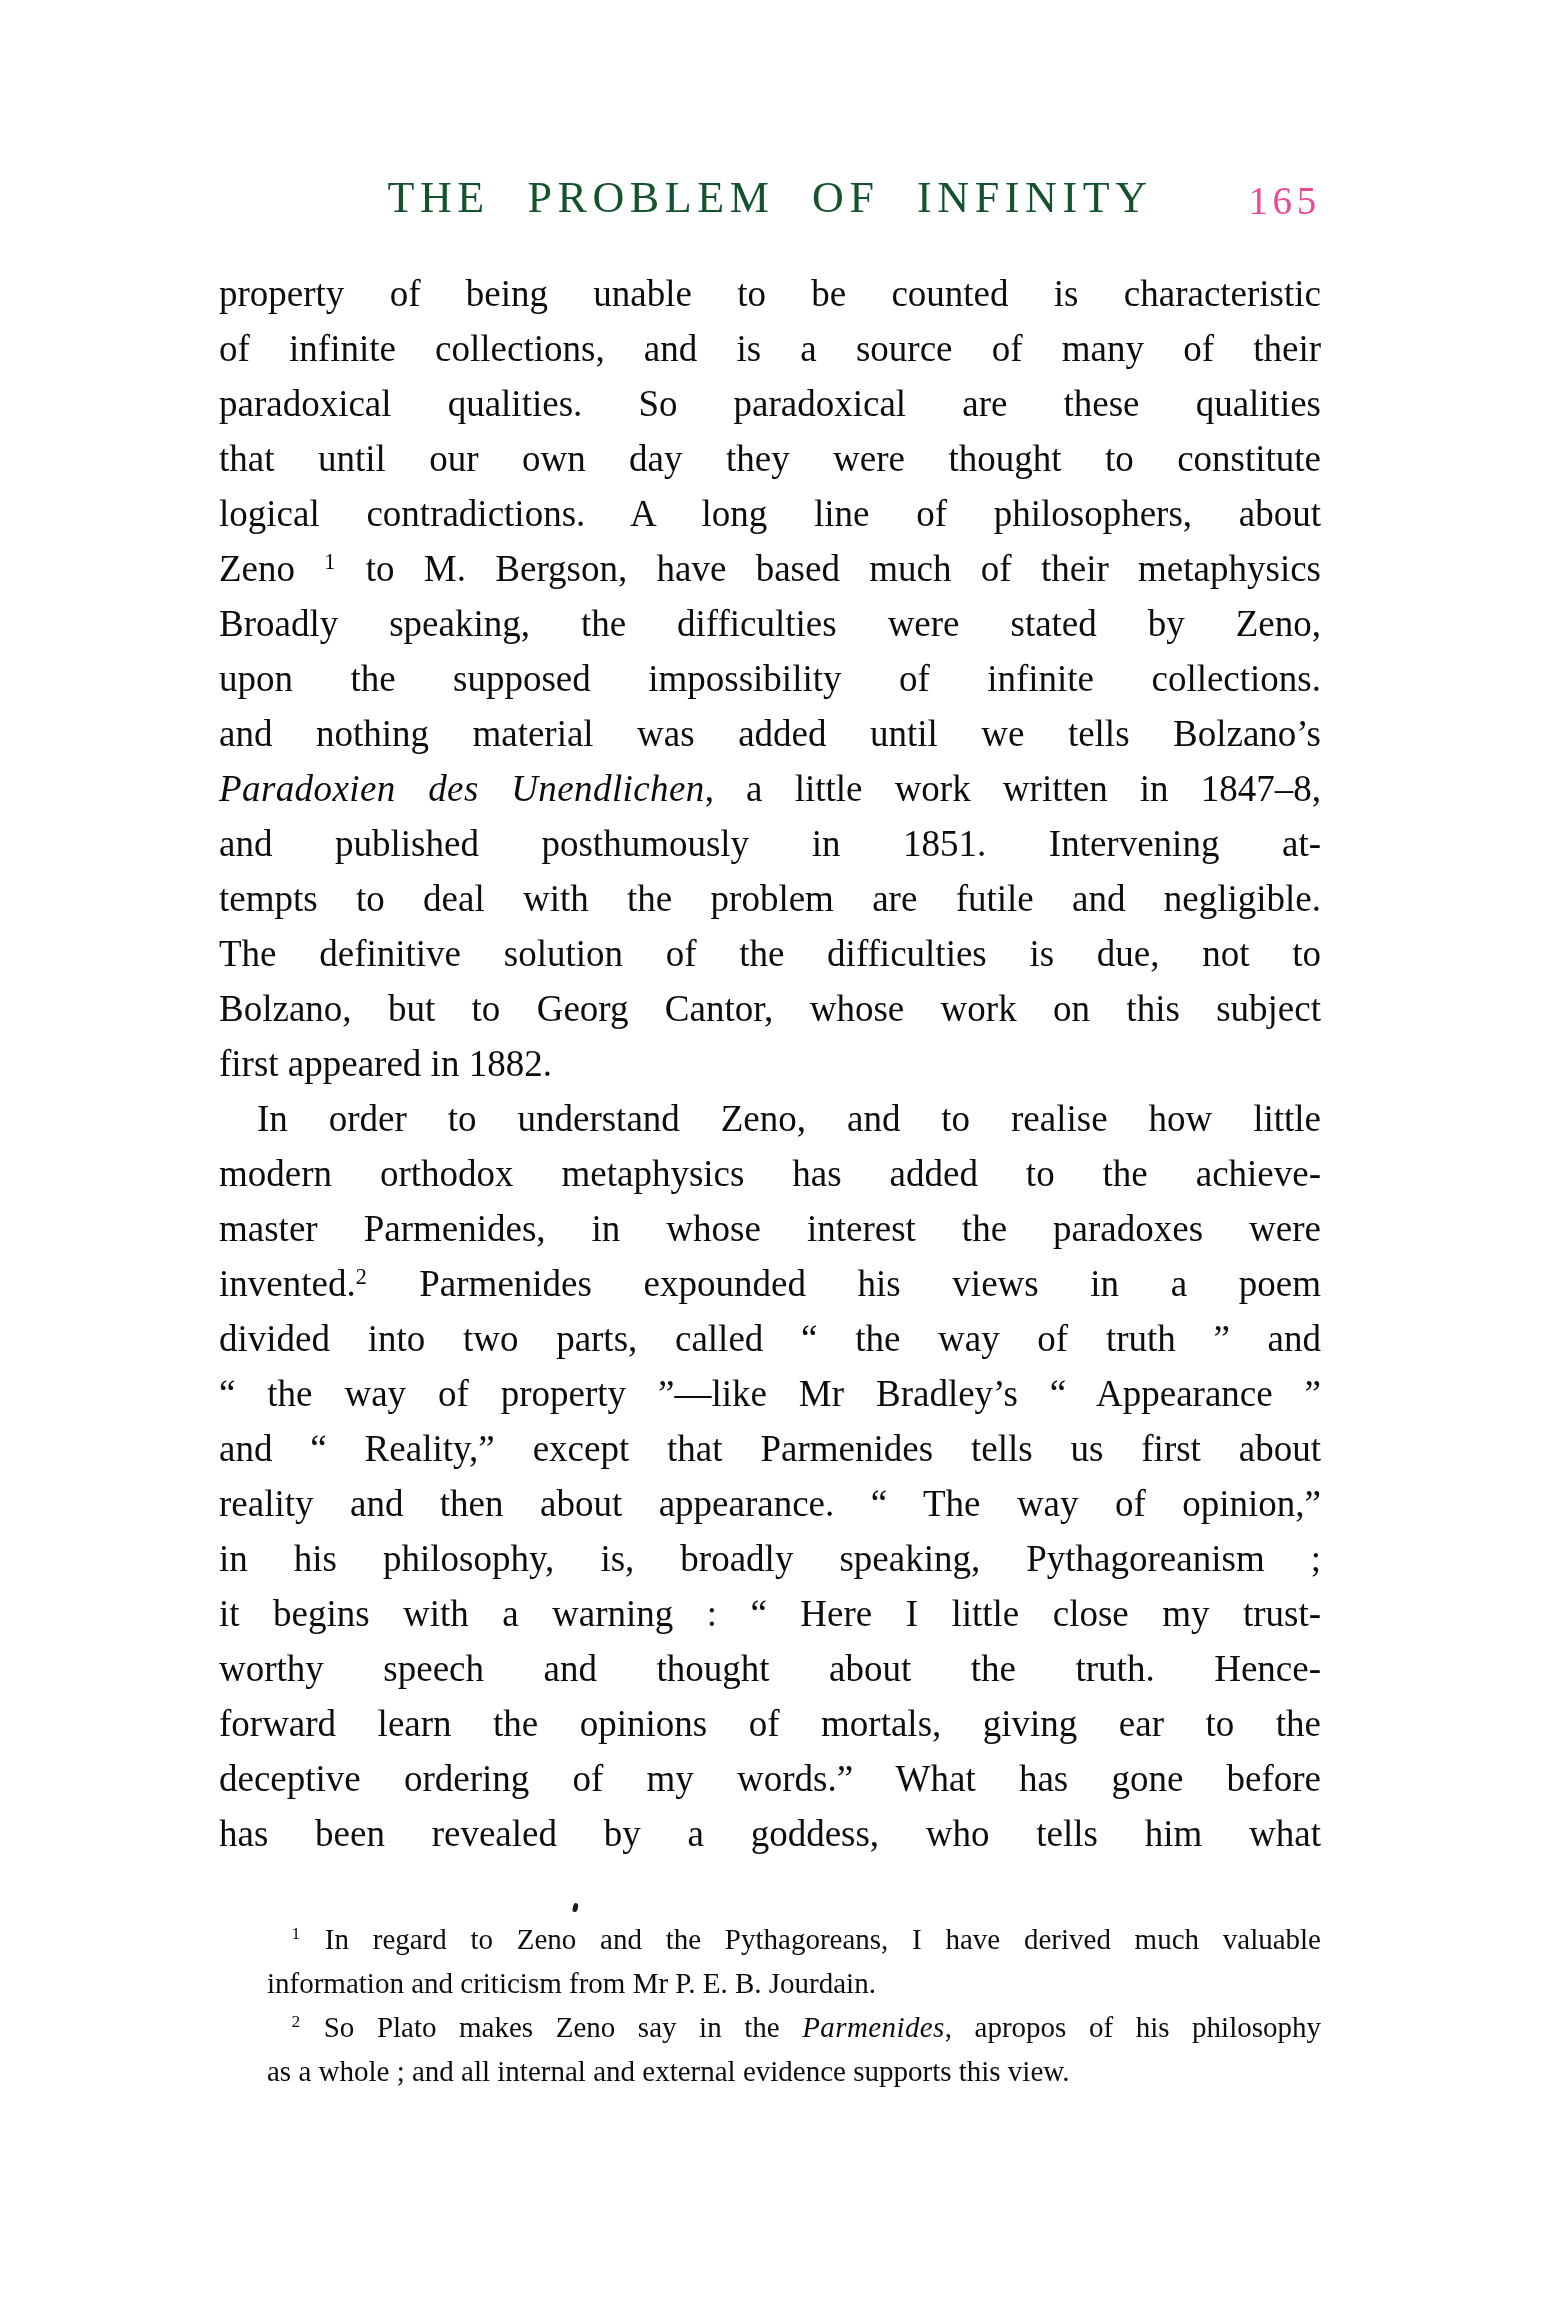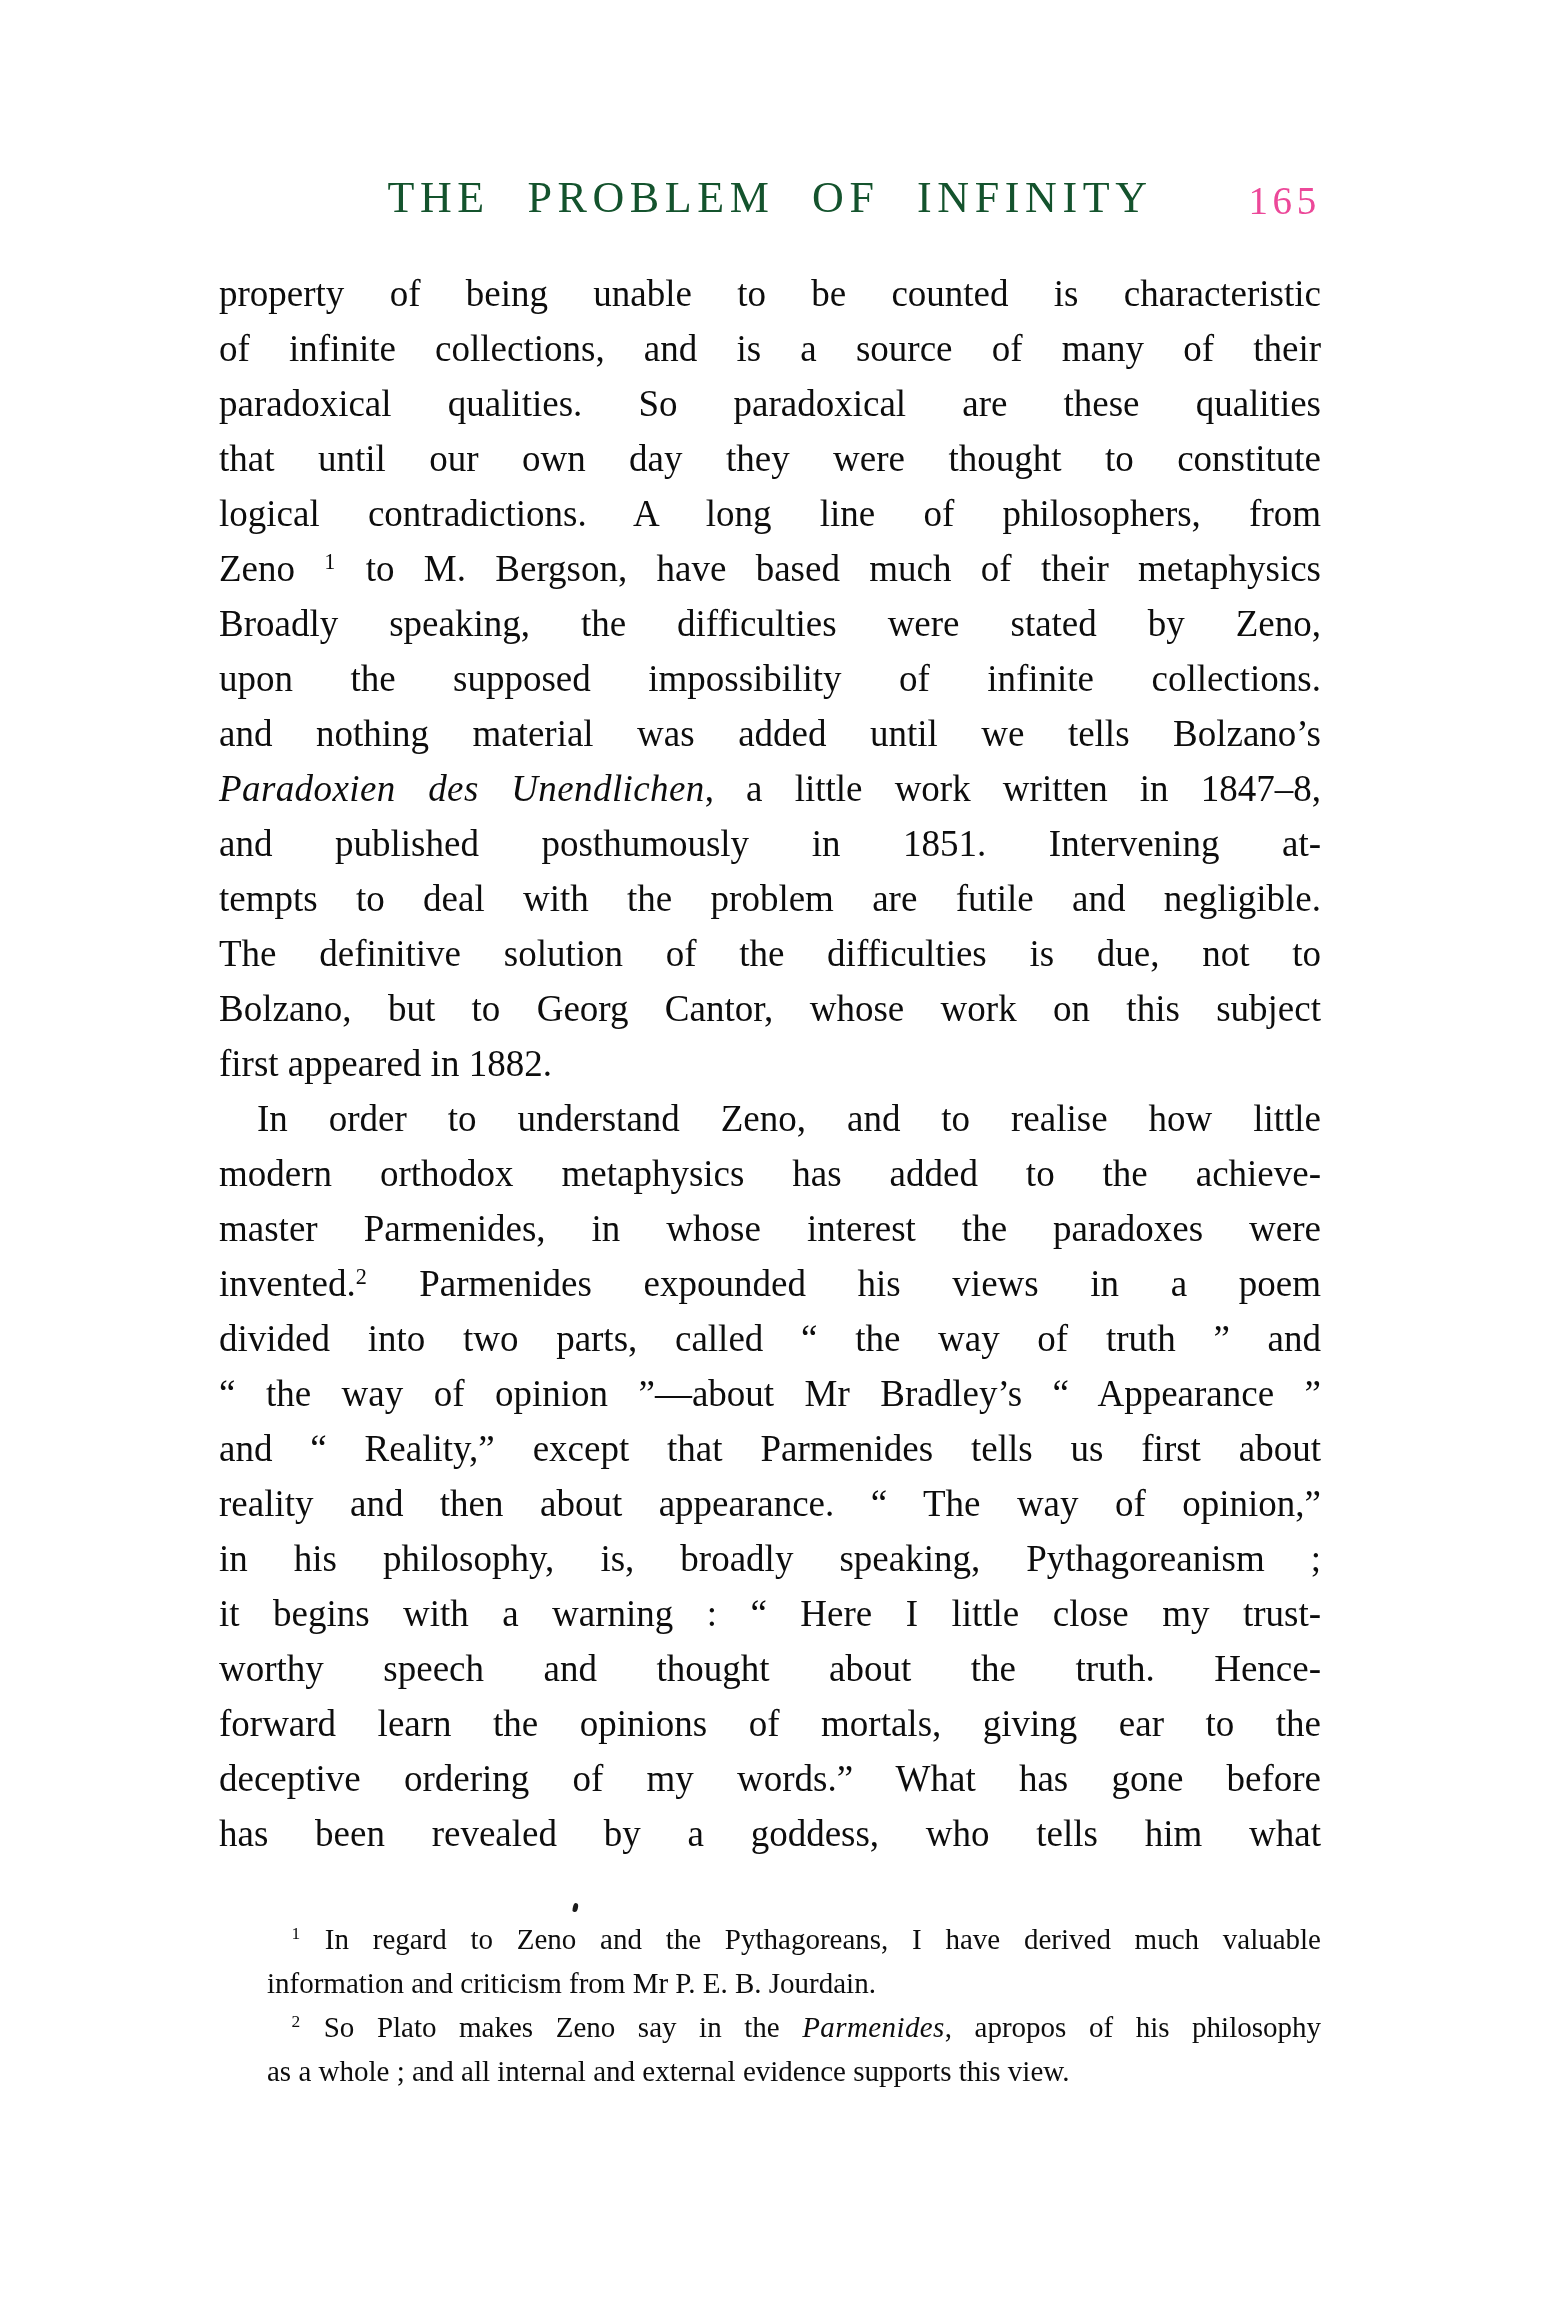--- a/index.html
+++ b/index.html
@@ -88,37 +88,37 @@
 <div class="page">
   <div class="header">
     <span class="title">THE PROBLEM OF INFINITY</span>
     <span class="pagenum">165</span>
   </div>
   <div class="body-text" id="body-lines">
       <div class="line"><span>property of being unable to be counted is characteristic</span></div>
       <div class="line"><span>of infinite collections, and is a source of many of their</span></div>
       <div class="line"><span>paradoxical qualities. So paradoxical are these qualities</span></div>
       <div class="line"><span>that until our own day they were thought to constitute</span></div>
-      <div class="line"><span>logical contradictions. A long line of philosophers, from</span></div>
+      <div class="line"><span>logical contradictions. A long line of philosophers, about</span></div>
       <div class="line"><span>Zeno </span><span class="sup">1</span><span> to M. Bergson, have based much of their metaphysics</span></div>
       <div class="line"><span>Broadly speaking, the difficulties were stated by Zeno,</span></div>
       <div class="line"><span>upon the supposed impossibility of infinite collections.</span></div>
       <div class="line"><span>and nothing material was added until we tells Bolzano’s</span></div>
       <div class="line"><span class="italic">Paradoxien des Unendlichen</span><span>, a little work written in 1847–8,</span></div>
       <div class="line"><span>and published posthumously in 1851. Intervening at-</span></div>
       <div class="line"><span>tempts to deal with the problem are futile and negligible.</span></div>
       <div class="line"><span>The definitive solution of the difficulties is due, not to</span></div>
       <div class="line"><span>Bolzano, but to Georg Cantor, whose work on this subject</span></div>
       <div class="line no-just"><span>first appeared in 1882.</span></div>
       <div class="line indent"><span>In order to understand Zeno, and to realise how little</span></div>
       <div class="line"><span>modern orthodox metaphysics has added to the achieve-</span></div>
       <div class="line"><span>master Parmenides, in whose interest the paradoxes were</span></div>
       <div class="line"><span>invented.</span><span class="sup">2</span><span> Parmenides expounded his views in a poem</span></div>
       <div class="line"><span>divided into two parts, called “ the way of truth ” and</span></div>
-      <div class="line"><span>“ the way of opinion ”—about Mr Bradley’s “ Appearance ”</span></div>
+      <div class="line"><span>“ the way of property ”—like Mr Bradley’s “ Appearance ”</span></div>
       <div class="line"><span>and “ Reality,” except that Parmenides tells us first about</span></div>
       <div class="line"><span>reality and then about appearance. “ The way of opinion,”</span></div>
       <div class="line"><span>in his philosophy, is, broadly speaking, Pythagoreanism ;</span></div>
       <div class="line"><span>it begins with a warning : “ Here I little close my trust-</span></div>
       <div class="line"><span>worthy speech and thought about the truth. Hence-</span></div>
       <div class="line"><span>forward learn the opinions of mortals, giving ear to the</span></div>
       <div class="line"><span>deceptive ordering of my words.” What has gone before</span></div>
       <div class="line"><span>has been revealed by a goddess, who tells him what</span></div>
     </div>
   <div class="artifact"></div>

